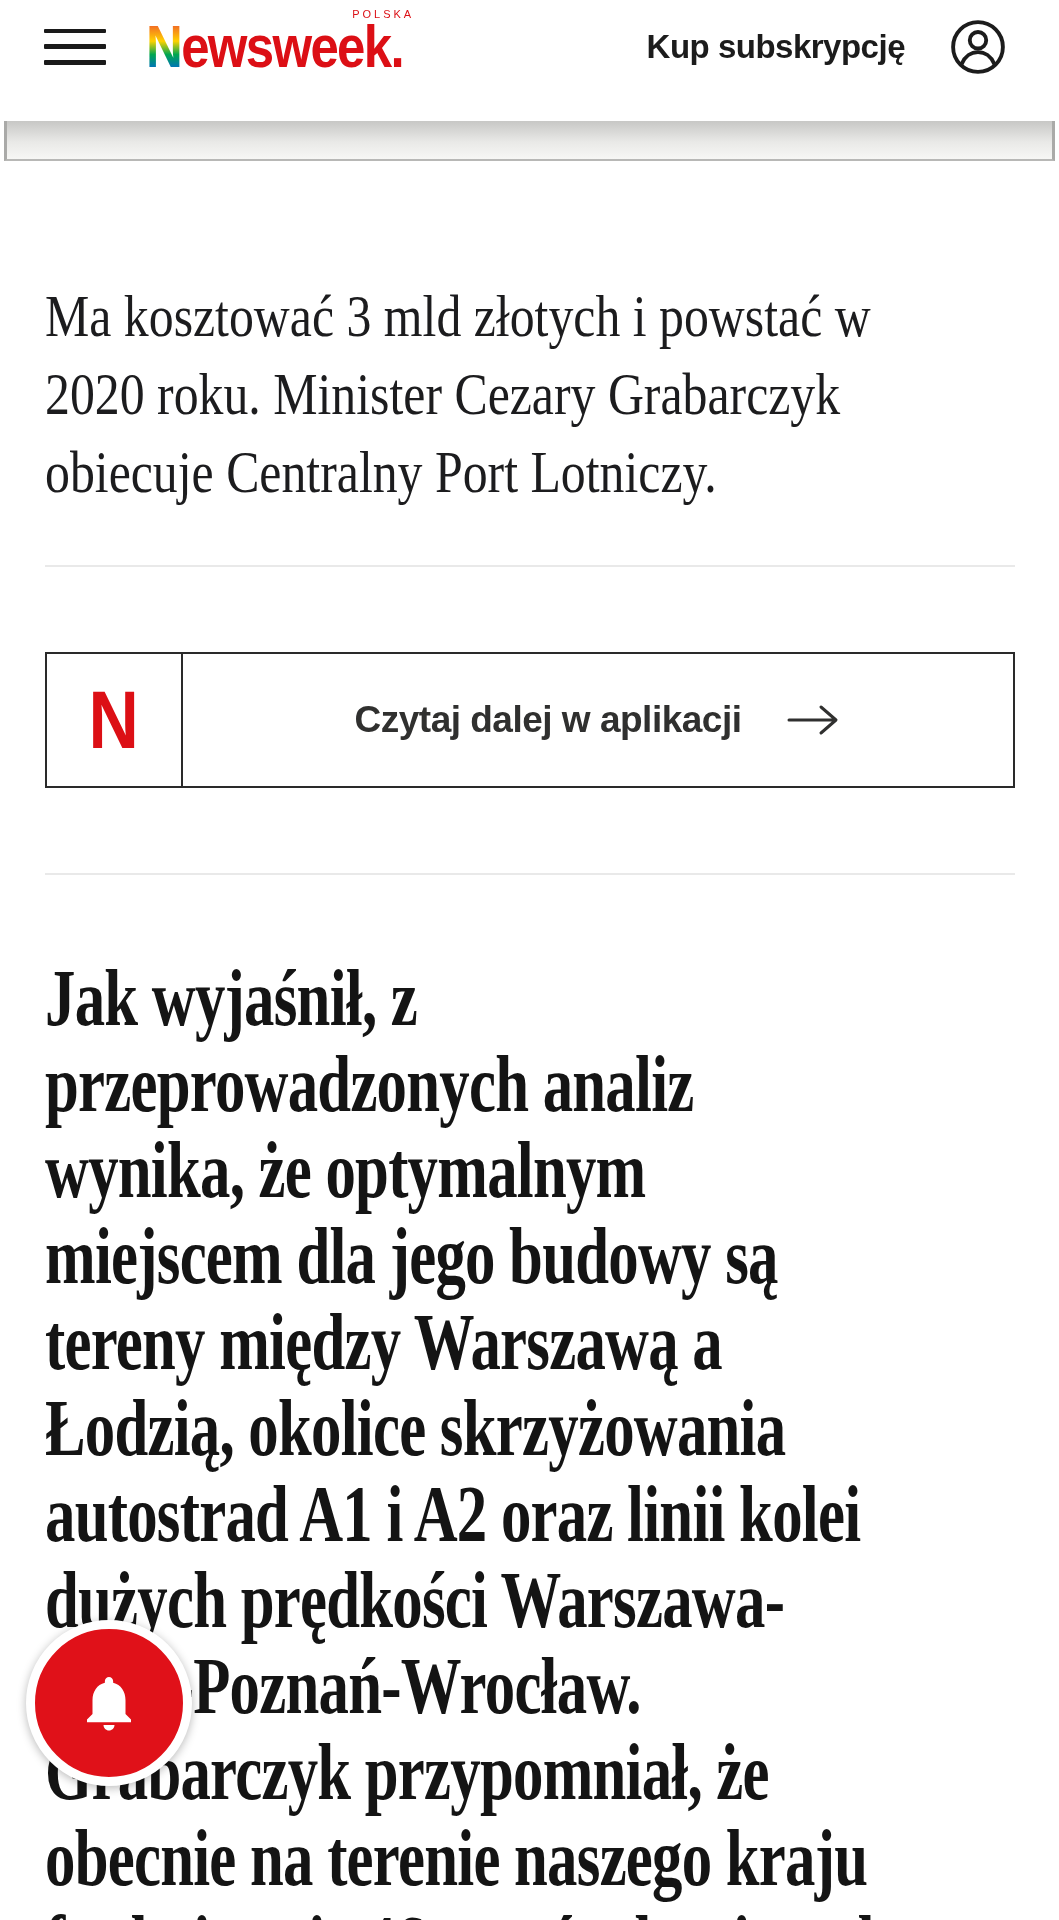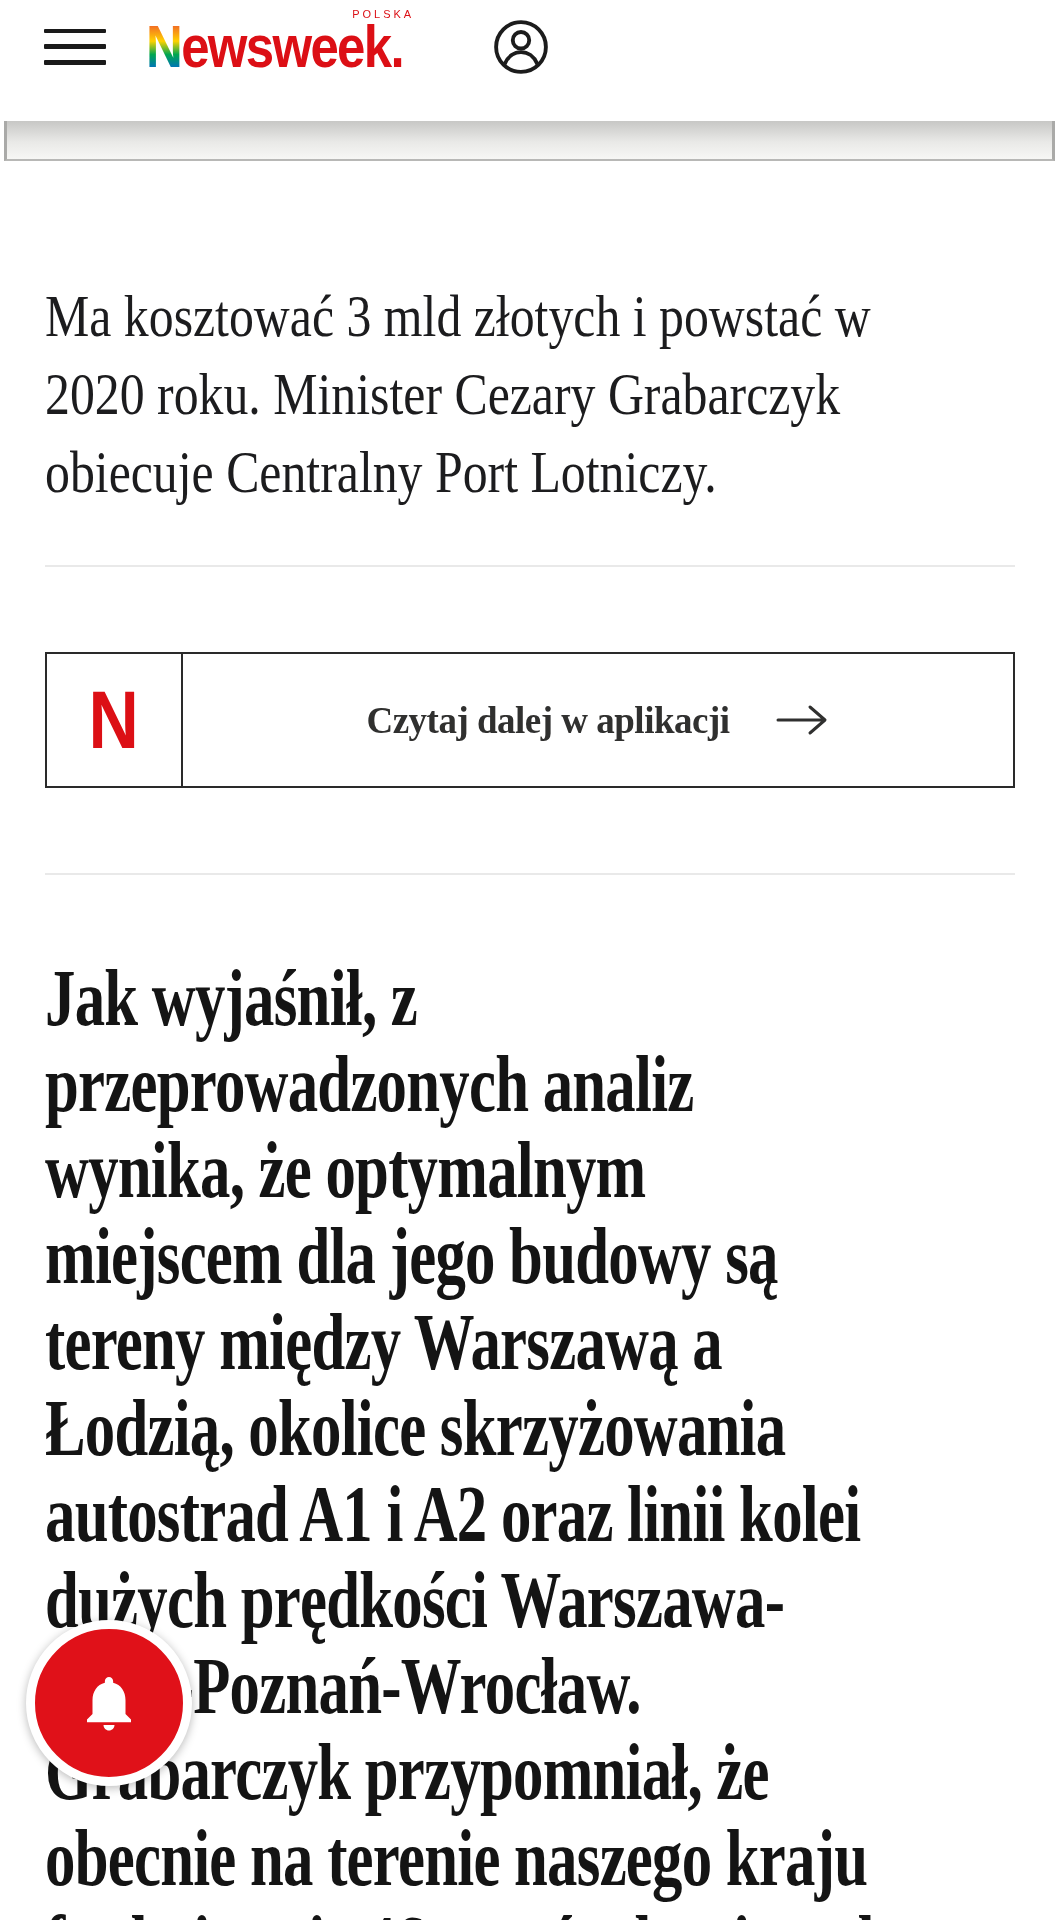--- a/index.html
+++ b/index.html
@@ -38,21 +38,21 @@
   .divider{height:2px;background:#e9e9e9;border:0;margin:0;}
   .div1{margin-top:54px;}
   .div2{margin-top:85px;}
 
   .app-box{box-sizing:border-box;margin-top:85px;height:136px;border:2px solid #2a2a2a;
            display:flex;align-items:stretch;cursor:pointer;background:#fff;}
   .app-box .cell-n{flex:0 0 134px;border-right:2px solid #2a2a2a;
                    display:flex;align-items:center;justify-content:center;}
   .app-box .bigN{font-weight:700;font-size:82px;color:#dc0f15;line-height:1;
                  transform:scaleX(.85);}
-  .app-box .cell-label{flex:1;display:flex;align-items:center;justify-content:center;gap:46px;font-family:Liberation Serif, serif;}
+  .app-box .cell-label{flex:1;display:flex;align-items:center;justify-content:center;gap:46px;}
   .app-box .label{font-size:37px;font-weight:700;color:#30302f;letter-spacing:-.5px;}
 
   .body-text{margin:80px 0 0 0;font-family:"Liberation Serif",serif;font-weight:700;
              font-size:80px;line-height:86px;color:#141414;letter-spacing:-1px;
              transform:scaleX(.76);transform-origin:0 0;width:131%;}
 
   
   .bell-btn{position:absolute;left:26px;top:1620px;width:166px;height:166px;border-radius:50%;
             background:#e01119;border:9px solid #ffffff;box-sizing:border-box;
             box-shadow:0 2px 10px rgba(0,0,0,.28);display:flex;align-items:center;
@@ -68,20 +68,21 @@
       <span></span>
       <span></span>
       <span></span>
     </div>
 
     <div class="logo">
       <span class="polska">POLSKA</span>
       <span class="word"><span class="n-rainbow">N</span><span>ewsweek</span><span>.</span></span>
     </div>
 
+    <div class="subscribe">Kup subskrypcję</div>
 
     <div class="account">
       <svg viewBox="0 0 24 24" width="58" height="58" fill="none" stroke="#1c1c1c" stroke-width="1.6" stroke-linecap="round">
         <circle cx="12" cy="12" r="10.3"></circle>
         <circle cx="12" cy="9.2" r="3.4"></circle>
         <path d="M5.3 18.9c1.3-3 3.9-4.8 6.7-4.8s5.4 1.8 6.7 4.8"></path>
       </svg>
     </div>
   </header>
 

